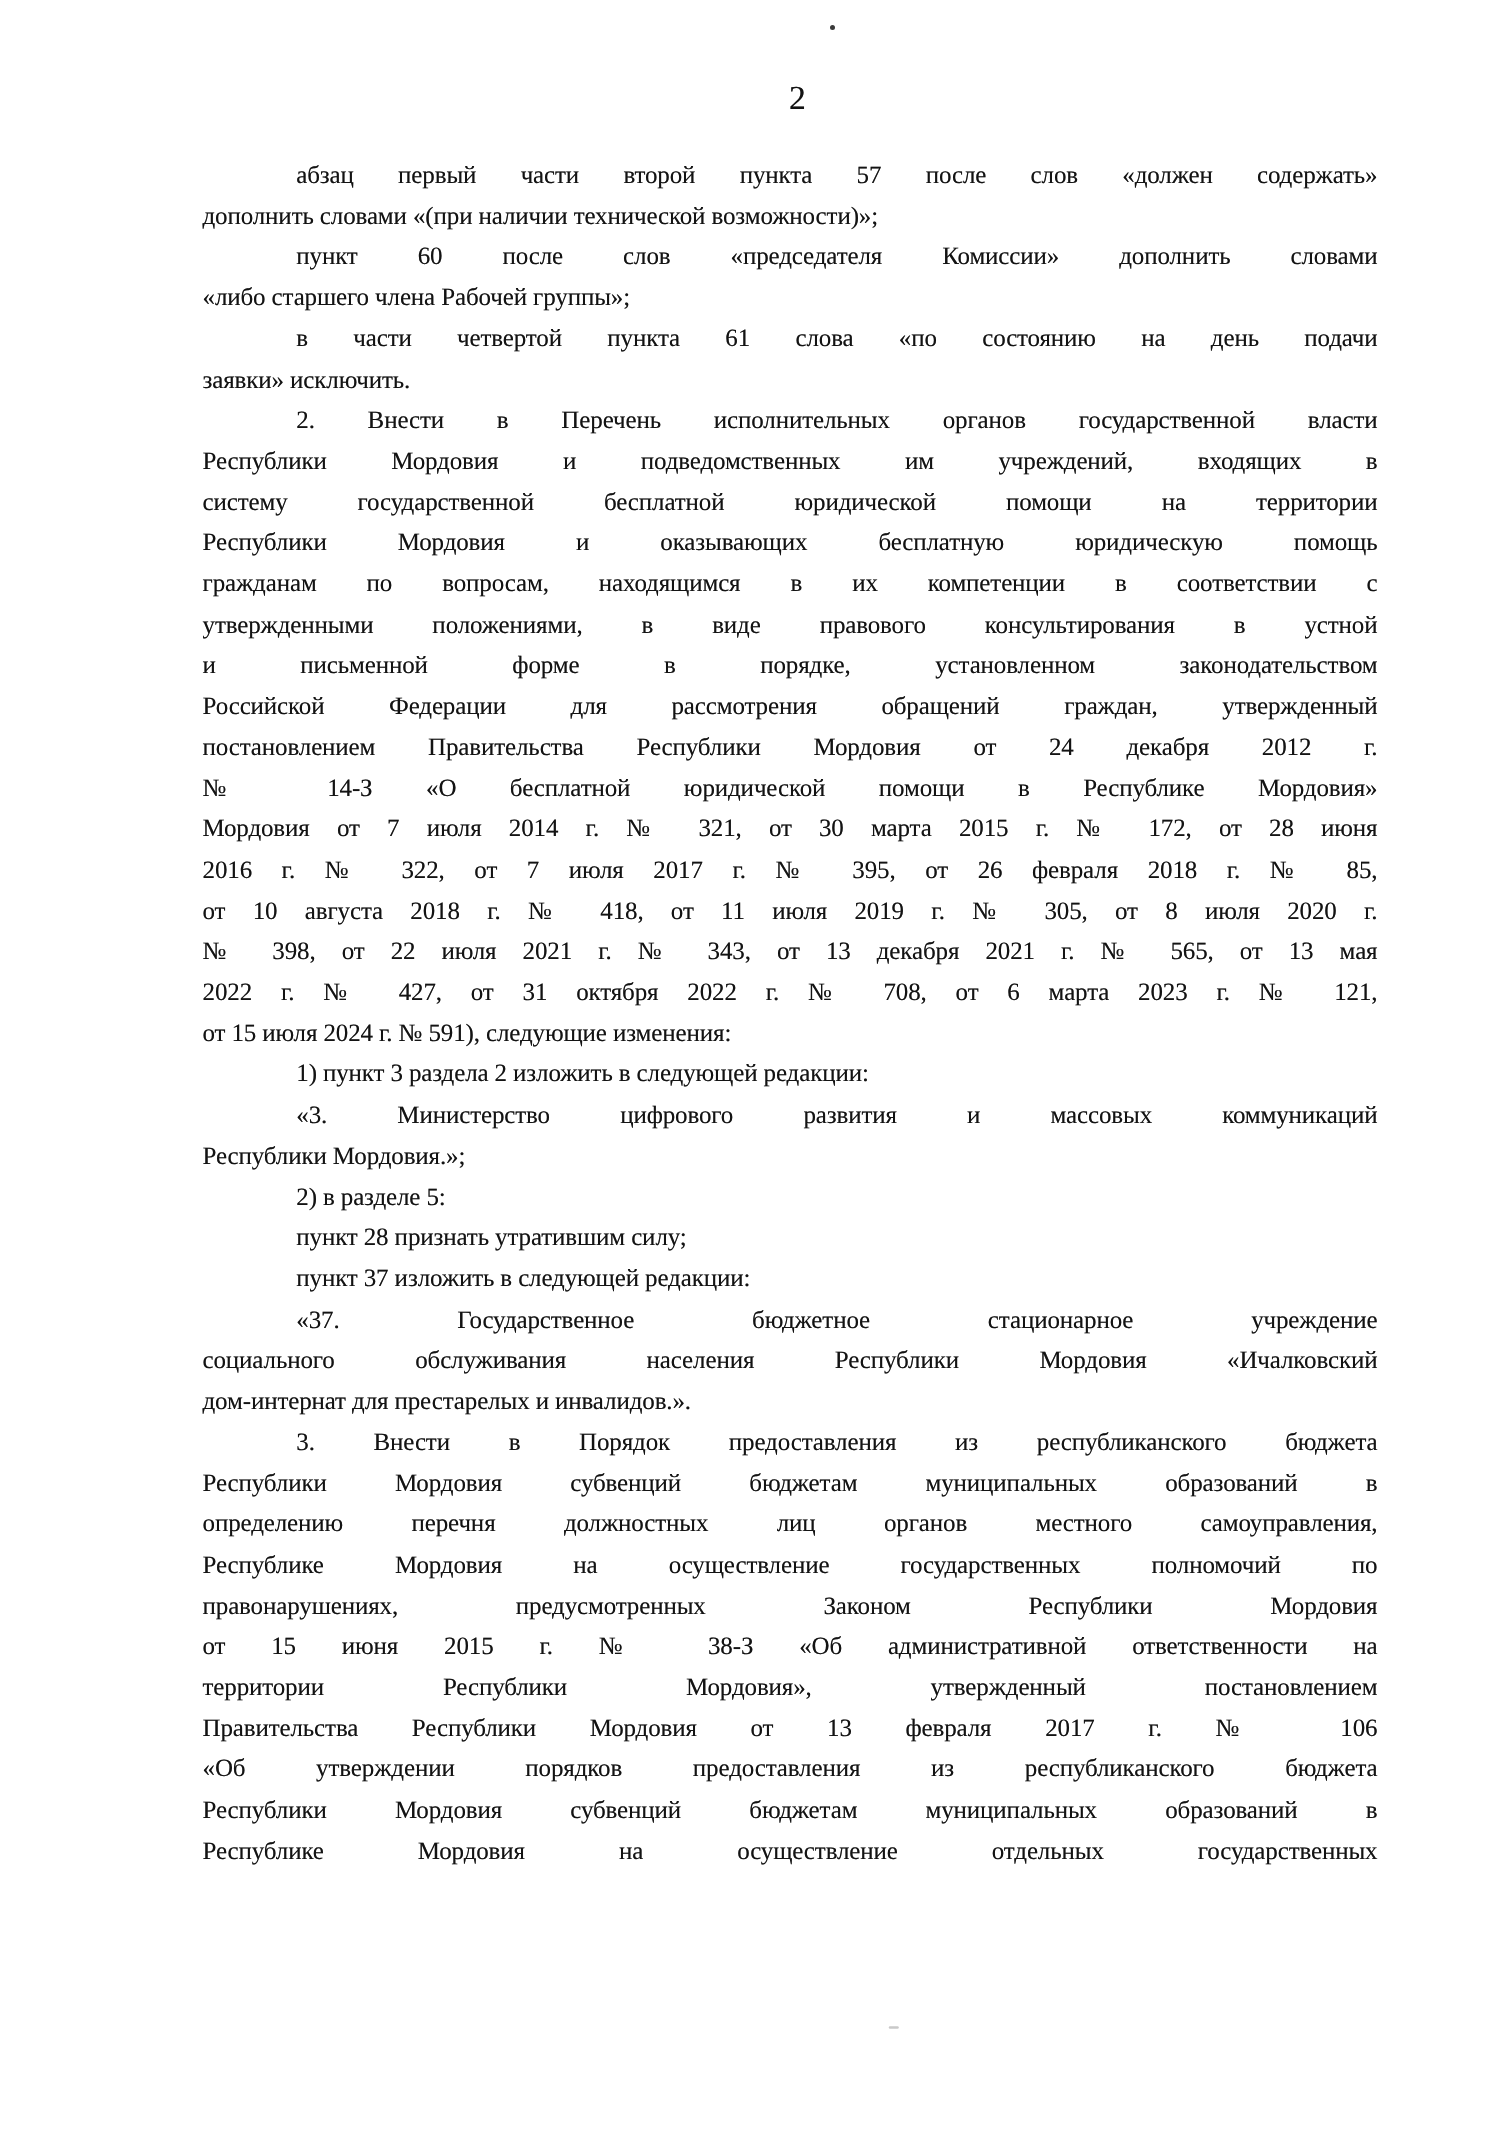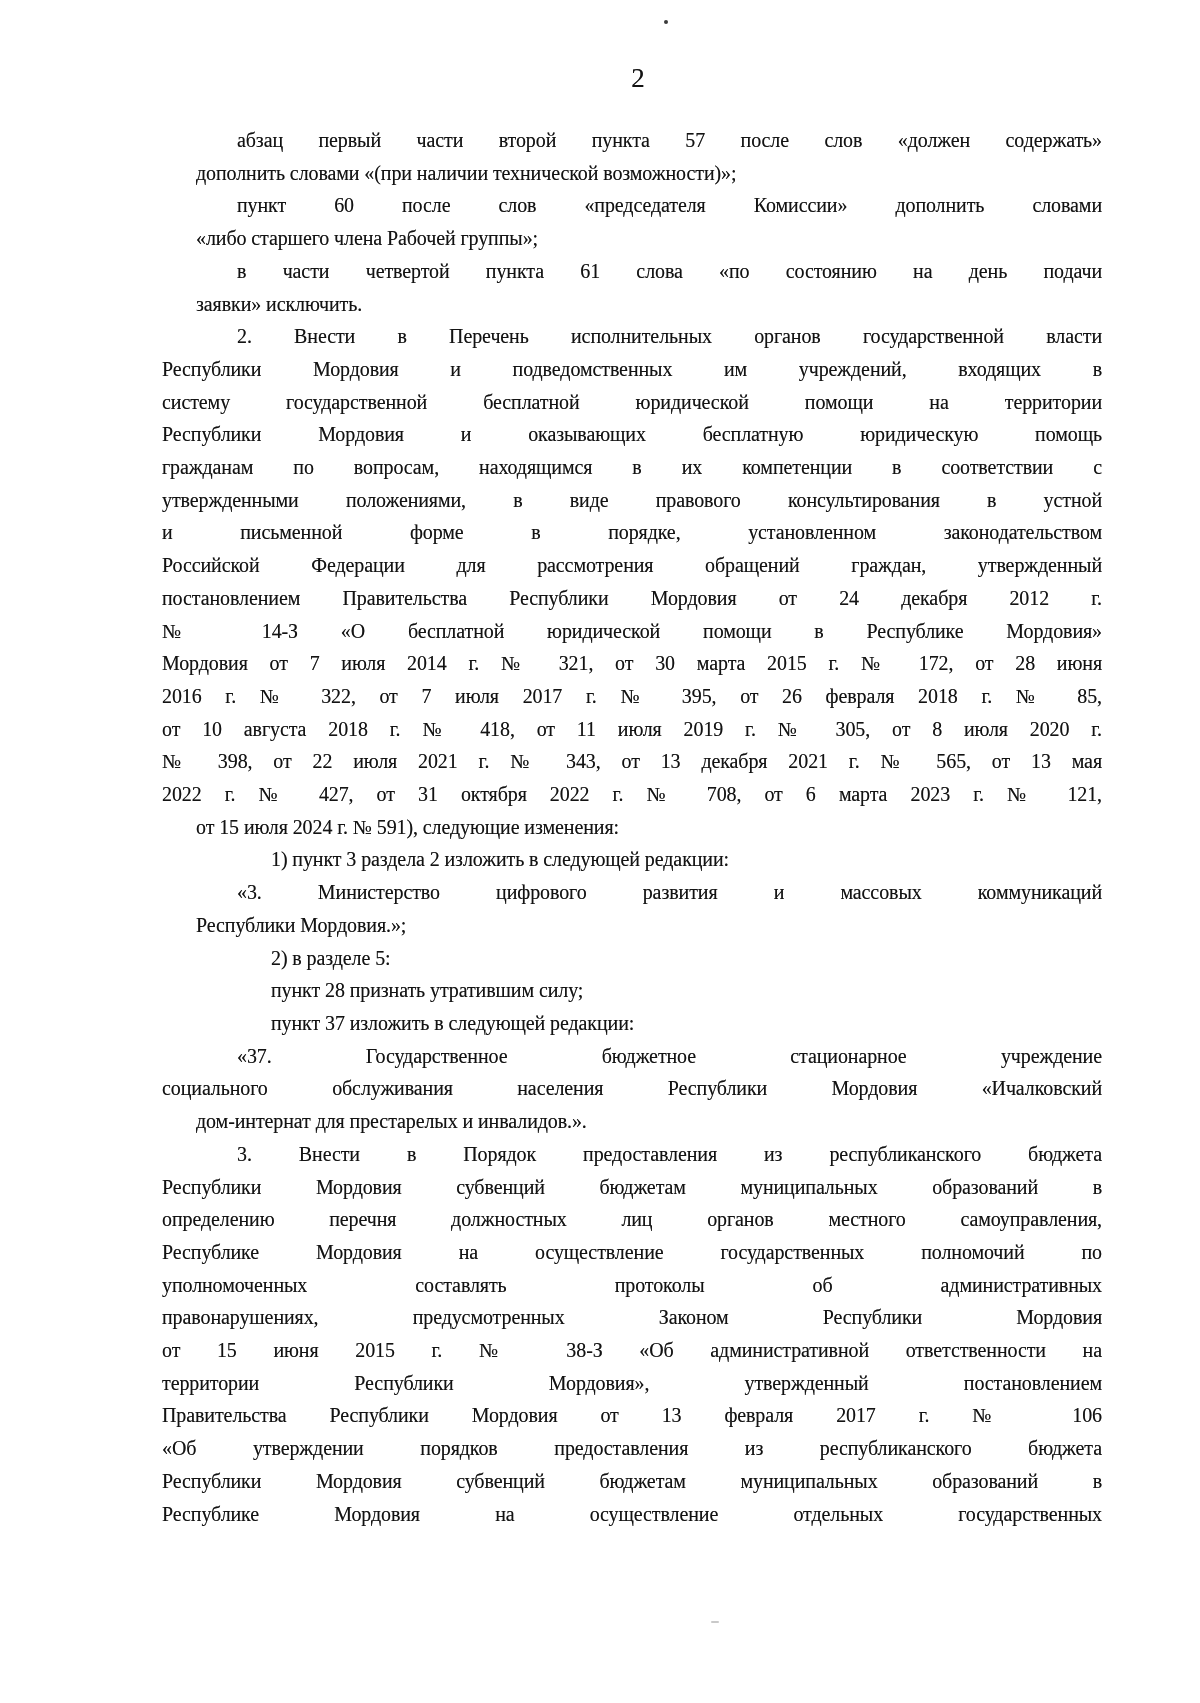--- a/index.html
+++ b/index.html
@@ -36,21 +36,21 @@
     line-height: 32.7px;
     letter-spacing: -0.1px;
     text-shadow: 0 0 0.5px rgba(19,19,19,0.5);
   }
   .para { margin: 0; padding: 0; }
   .ln {
     text-align: justify;
     text-align-last: justify;
   }
   .ln.first { text-indent: 75px; }
-  .ln.end { text-align-last: left; margin-left: 34px; }
+  .ln.end { text-align-last: left; }
   .artifact { position: absolute; }
   .dot-top {
     left: 664px;
     top: 20px;
     width: 4px;
     height: 4px;
     background: #3a3a3a;
     border-radius: 50%;
   }
   .dash-bottom {
@@ -132,21 +132,20 @@
       <div class="ln first">«37. Государственное бюджетное стационарное учреждение</div>
       <div class="ln">социального обслуживания населения Республики Мордовия «Ичалковский</div>
       <div class="ln end">дом-интернат для престарелых и инвалидов.».</div>
     </div>
 
     <div class="para">
       <div class="ln first">3. Внести в Порядок предоставления из республиканского бюджета</div>
       <div class="ln">Республики Мордовия субвенций бюджетам муниципальных образований в</div>
       <div class="ln">определению перечня должностных лиц органов местного самоуправления,</div>
       <div class="ln">Республике Мордовия на осуществление государственных полномочий по</div>
-      <div class="ln">уполномоченных составлять протоколы об административных</div>
       <div class="ln">правонарушениях, предусмотренных Законом Республики Мордовия</div>
       <div class="ln">от 15 июня 2015 г. № 38-З «Об административной ответственности на</div>
       <div class="ln">территории Республики Мордовия», утвержденный постановлением</div>
       <div class="ln">Правительства Республики Мордовия от 13 февраля 2017 г. № 106</div>
       <div class="ln">«Об утверждении порядков предоставления из республиканского бюджета</div>
       <div class="ln">Республики Мордовия субвенций бюджетам муниципальных образований в</div>
       <div class="ln">Республике Мордовия на осуществление отдельных государственных</div>
     </div>
 
   </div>

